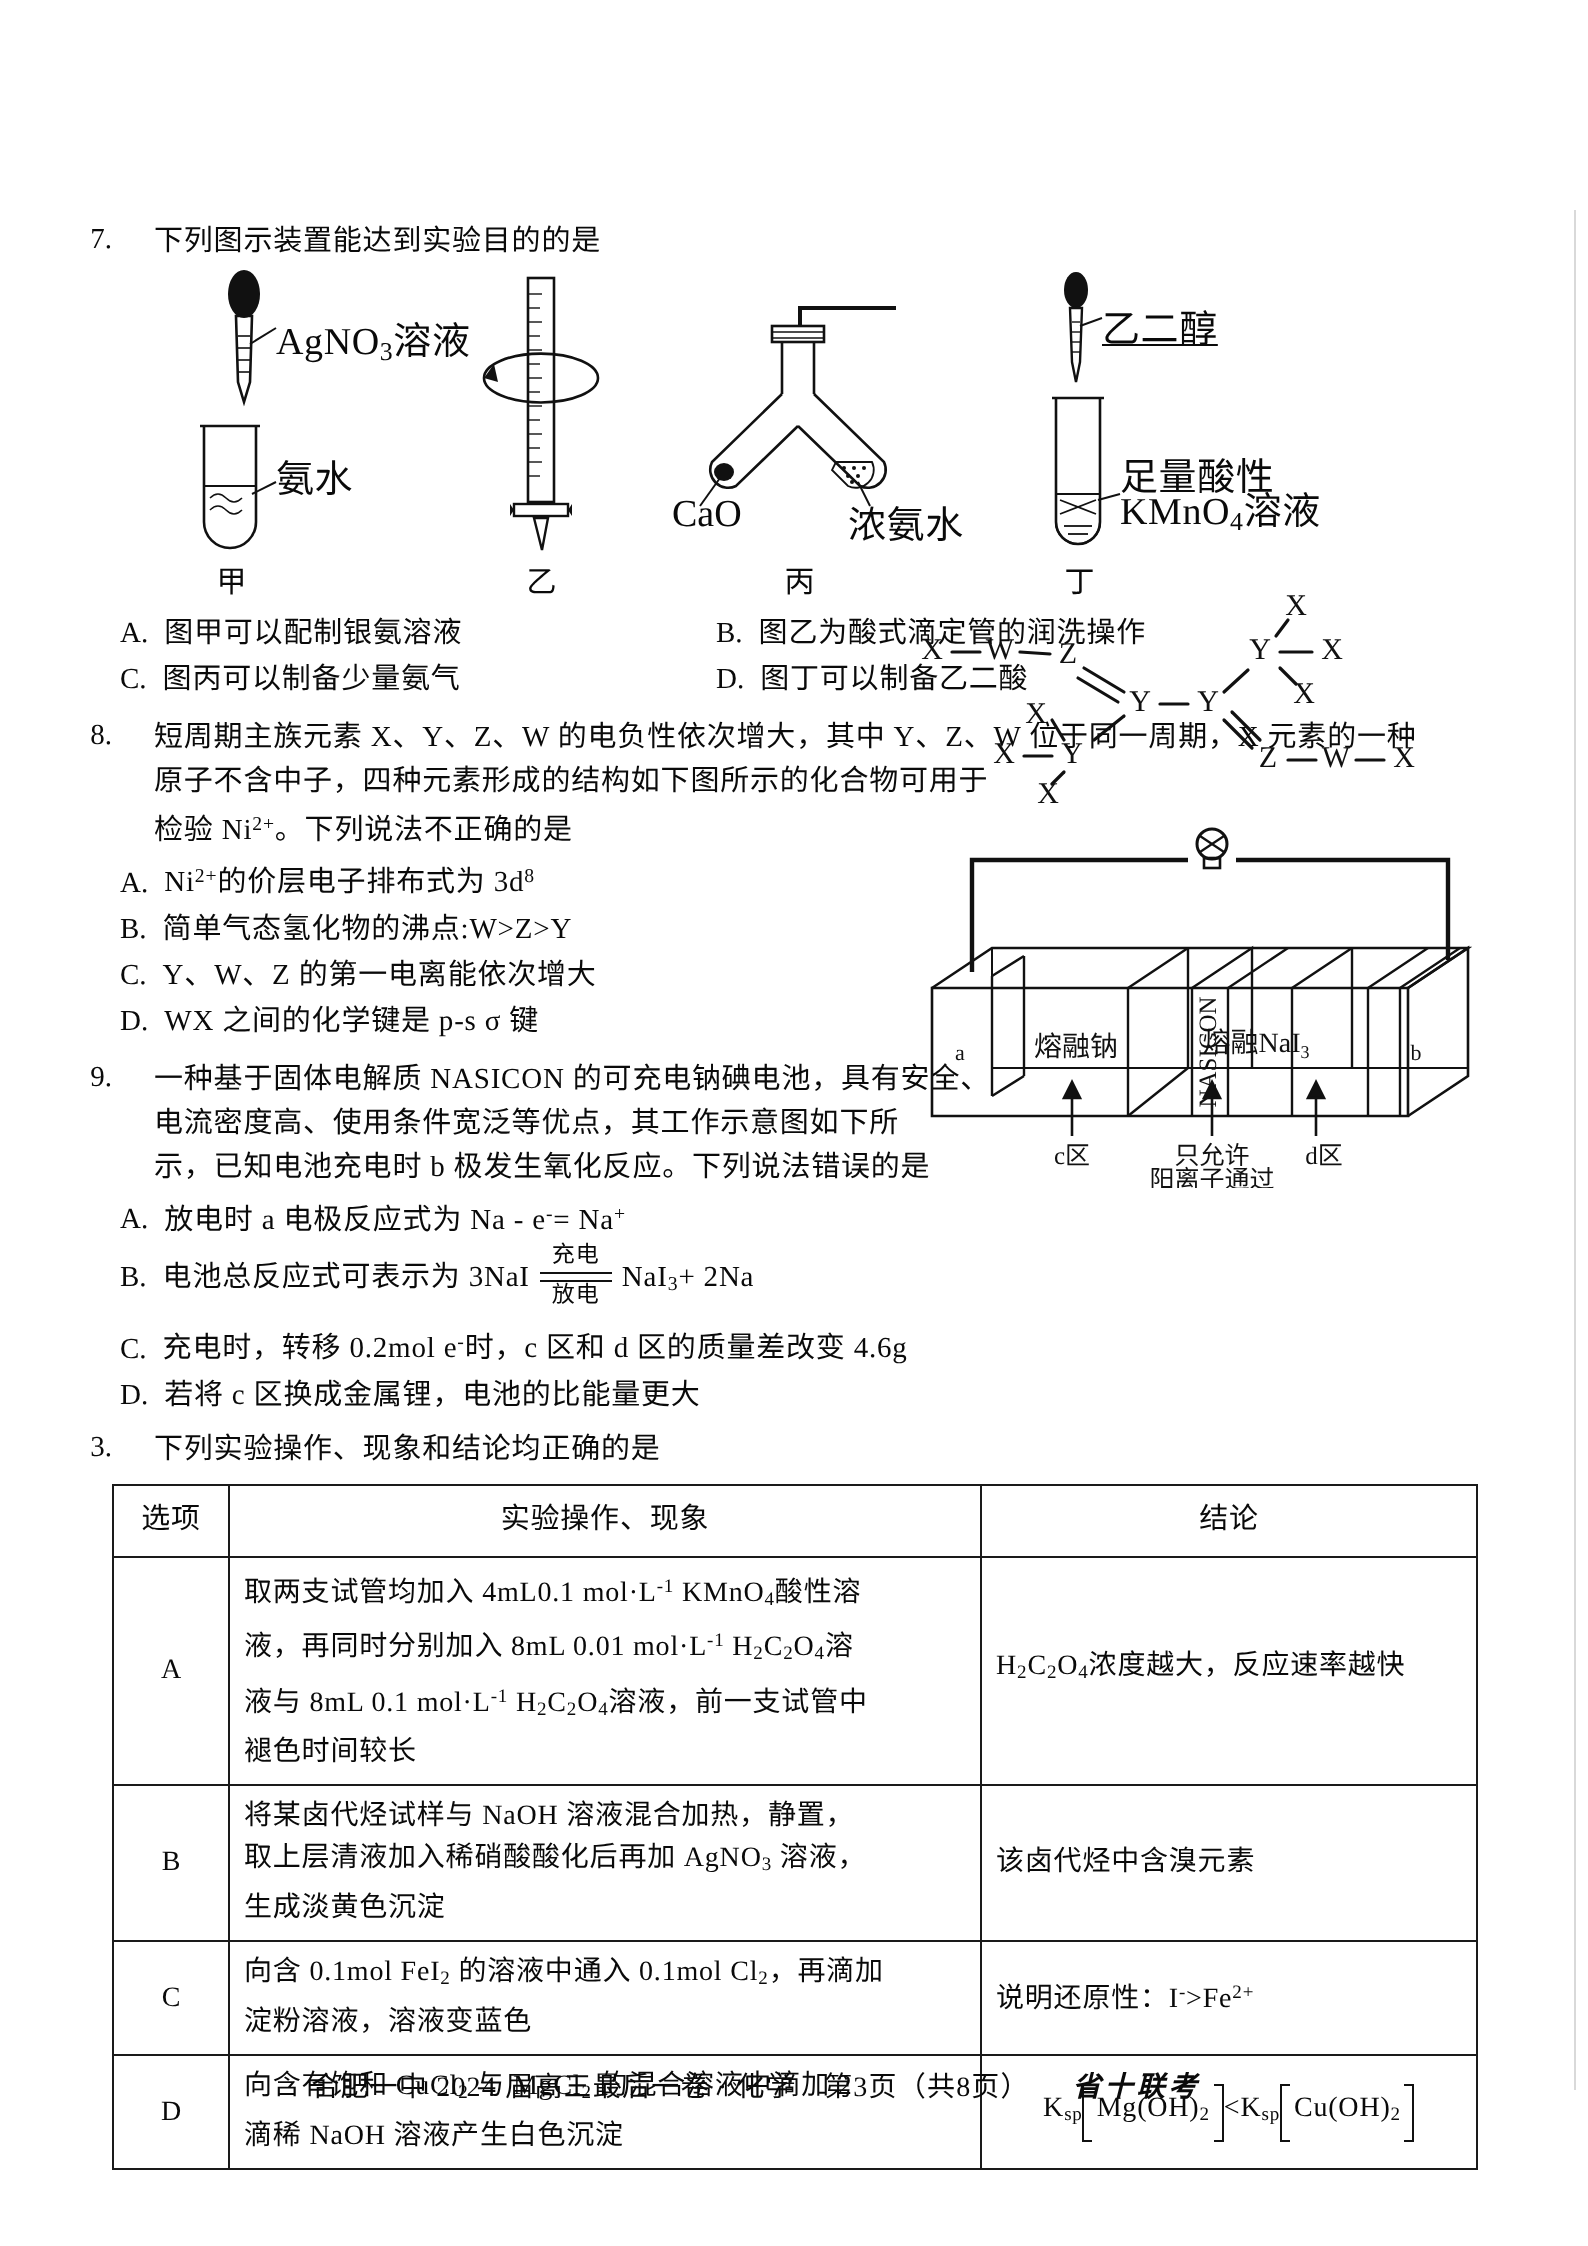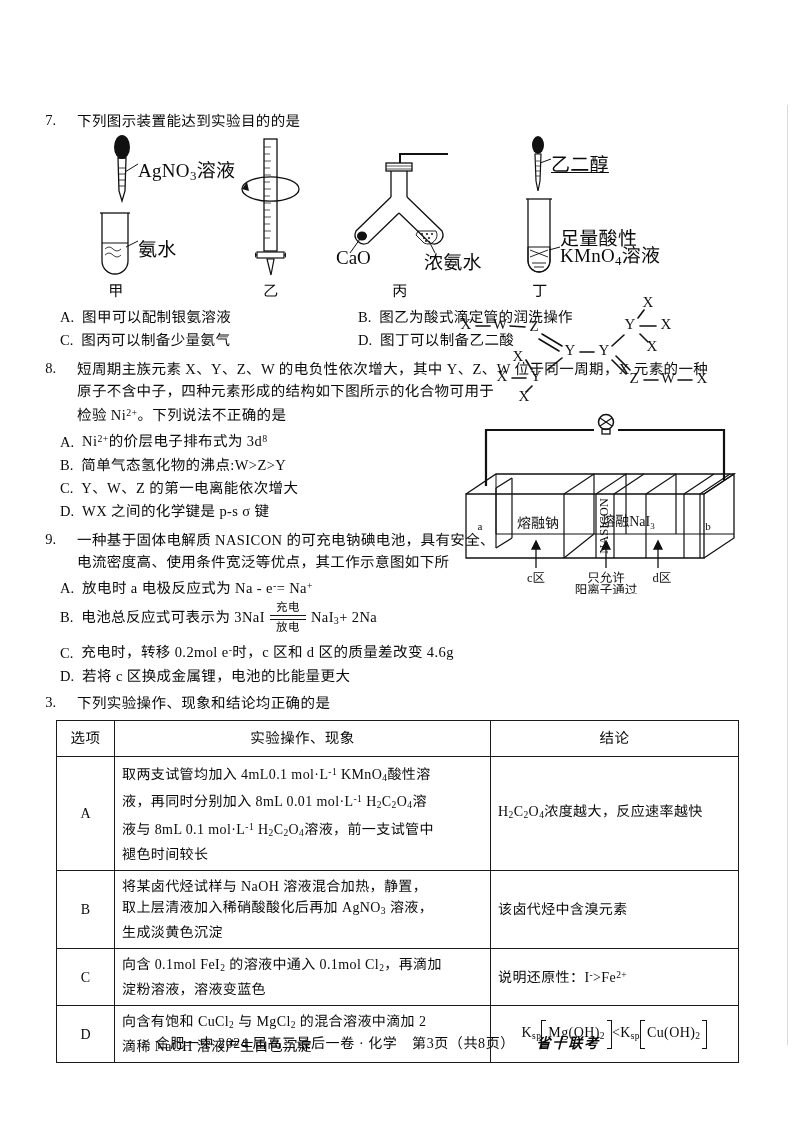--- a/index.html
+++ b/index.html
@@ -260,21 +260,21 @@
             <path d="M14 78 L14 126 a13 13 0 0 0 26 0 L40 78" fill="none" stroke="#111" stroke-width="1.3"></path>
             <line x1="12" y1="78" x2="42" y2="78" stroke="#111" stroke-width="1.3"></line>
 
             <line x1="14" y1="108" x2="40" y2="108" stroke="#111" stroke-width="1"></line>
             <path d="M17 114 q4 -4 8 0 q4 4 8 0" fill="none" stroke="#111" stroke-width=".8"></path>
             <path d="M17 120 q4 -4 8 0 q4 4 8 0" fill="none" stroke="#111" stroke-width=".8"></path>
 
             <line x1="38" y1="112" x2="50" y2="106" stroke="#111" stroke-width="1"></line>
           </svg>
           <span class="lbl lbl-cn" style="left:50px;top:20px;"><span>AgNO</span><sub>3</sub><span>溶液</span></span>
-          <span class="lbl lbl-cn" style="left:50px;top:99px;">氨水</span>
+          <span class="lbl lbl-cn" style="left:50px;top:89px;">氨水</span>
           <span class="appa-cap cn" style="left:8px;top:144px;">甲</span>
         </div>
 
         <div class="appa" style="left:200px;top:0;">
           <svg width="130" height="150" viewBox="0 0 130 150">
 
             <rect x="38" y="4" width="13" height="112" fill="none" stroke="#111" stroke-width="1.3"></rect>
 
             <g stroke="#111" stroke-width=".7">
               <line x1="38" y1="12" x2="45" y2="12"></line>
@@ -432,20 +432,21 @@
         </div>
       </div>
     </div>
 
     <div class="q" style="margin-top:6px;">
       <div class="q-line">
         <div class="q-num">9.</div>
         <div class="q-body" style="width:430px;">
           <div class="cn stem">一种基于固体电解质 NASICON 的可充电钠碘电池，具有安全、</div>
           <div class="cn stem">电流密度高、使用条件宽泛等优点，其工作示意图如下所</div>
+          <div class="cn stem">示，已知电池充电时 b 极发生氧化反应。下列说法错误的是</div>
         </div>
       </div>
       <div class="opts" style="width:440px;">
         <div class="opt-row">
           <div class="opt">
             <span class="opt-key">A.</span>
             <span class="cn"><span>放电时 a 电极反应式为 Na - e</span><sup>-</sup><span>= Na</span><sup>+</sup></span>
           </div>
         </div>
         <div class="opt-row" style="line-height:34px;">

